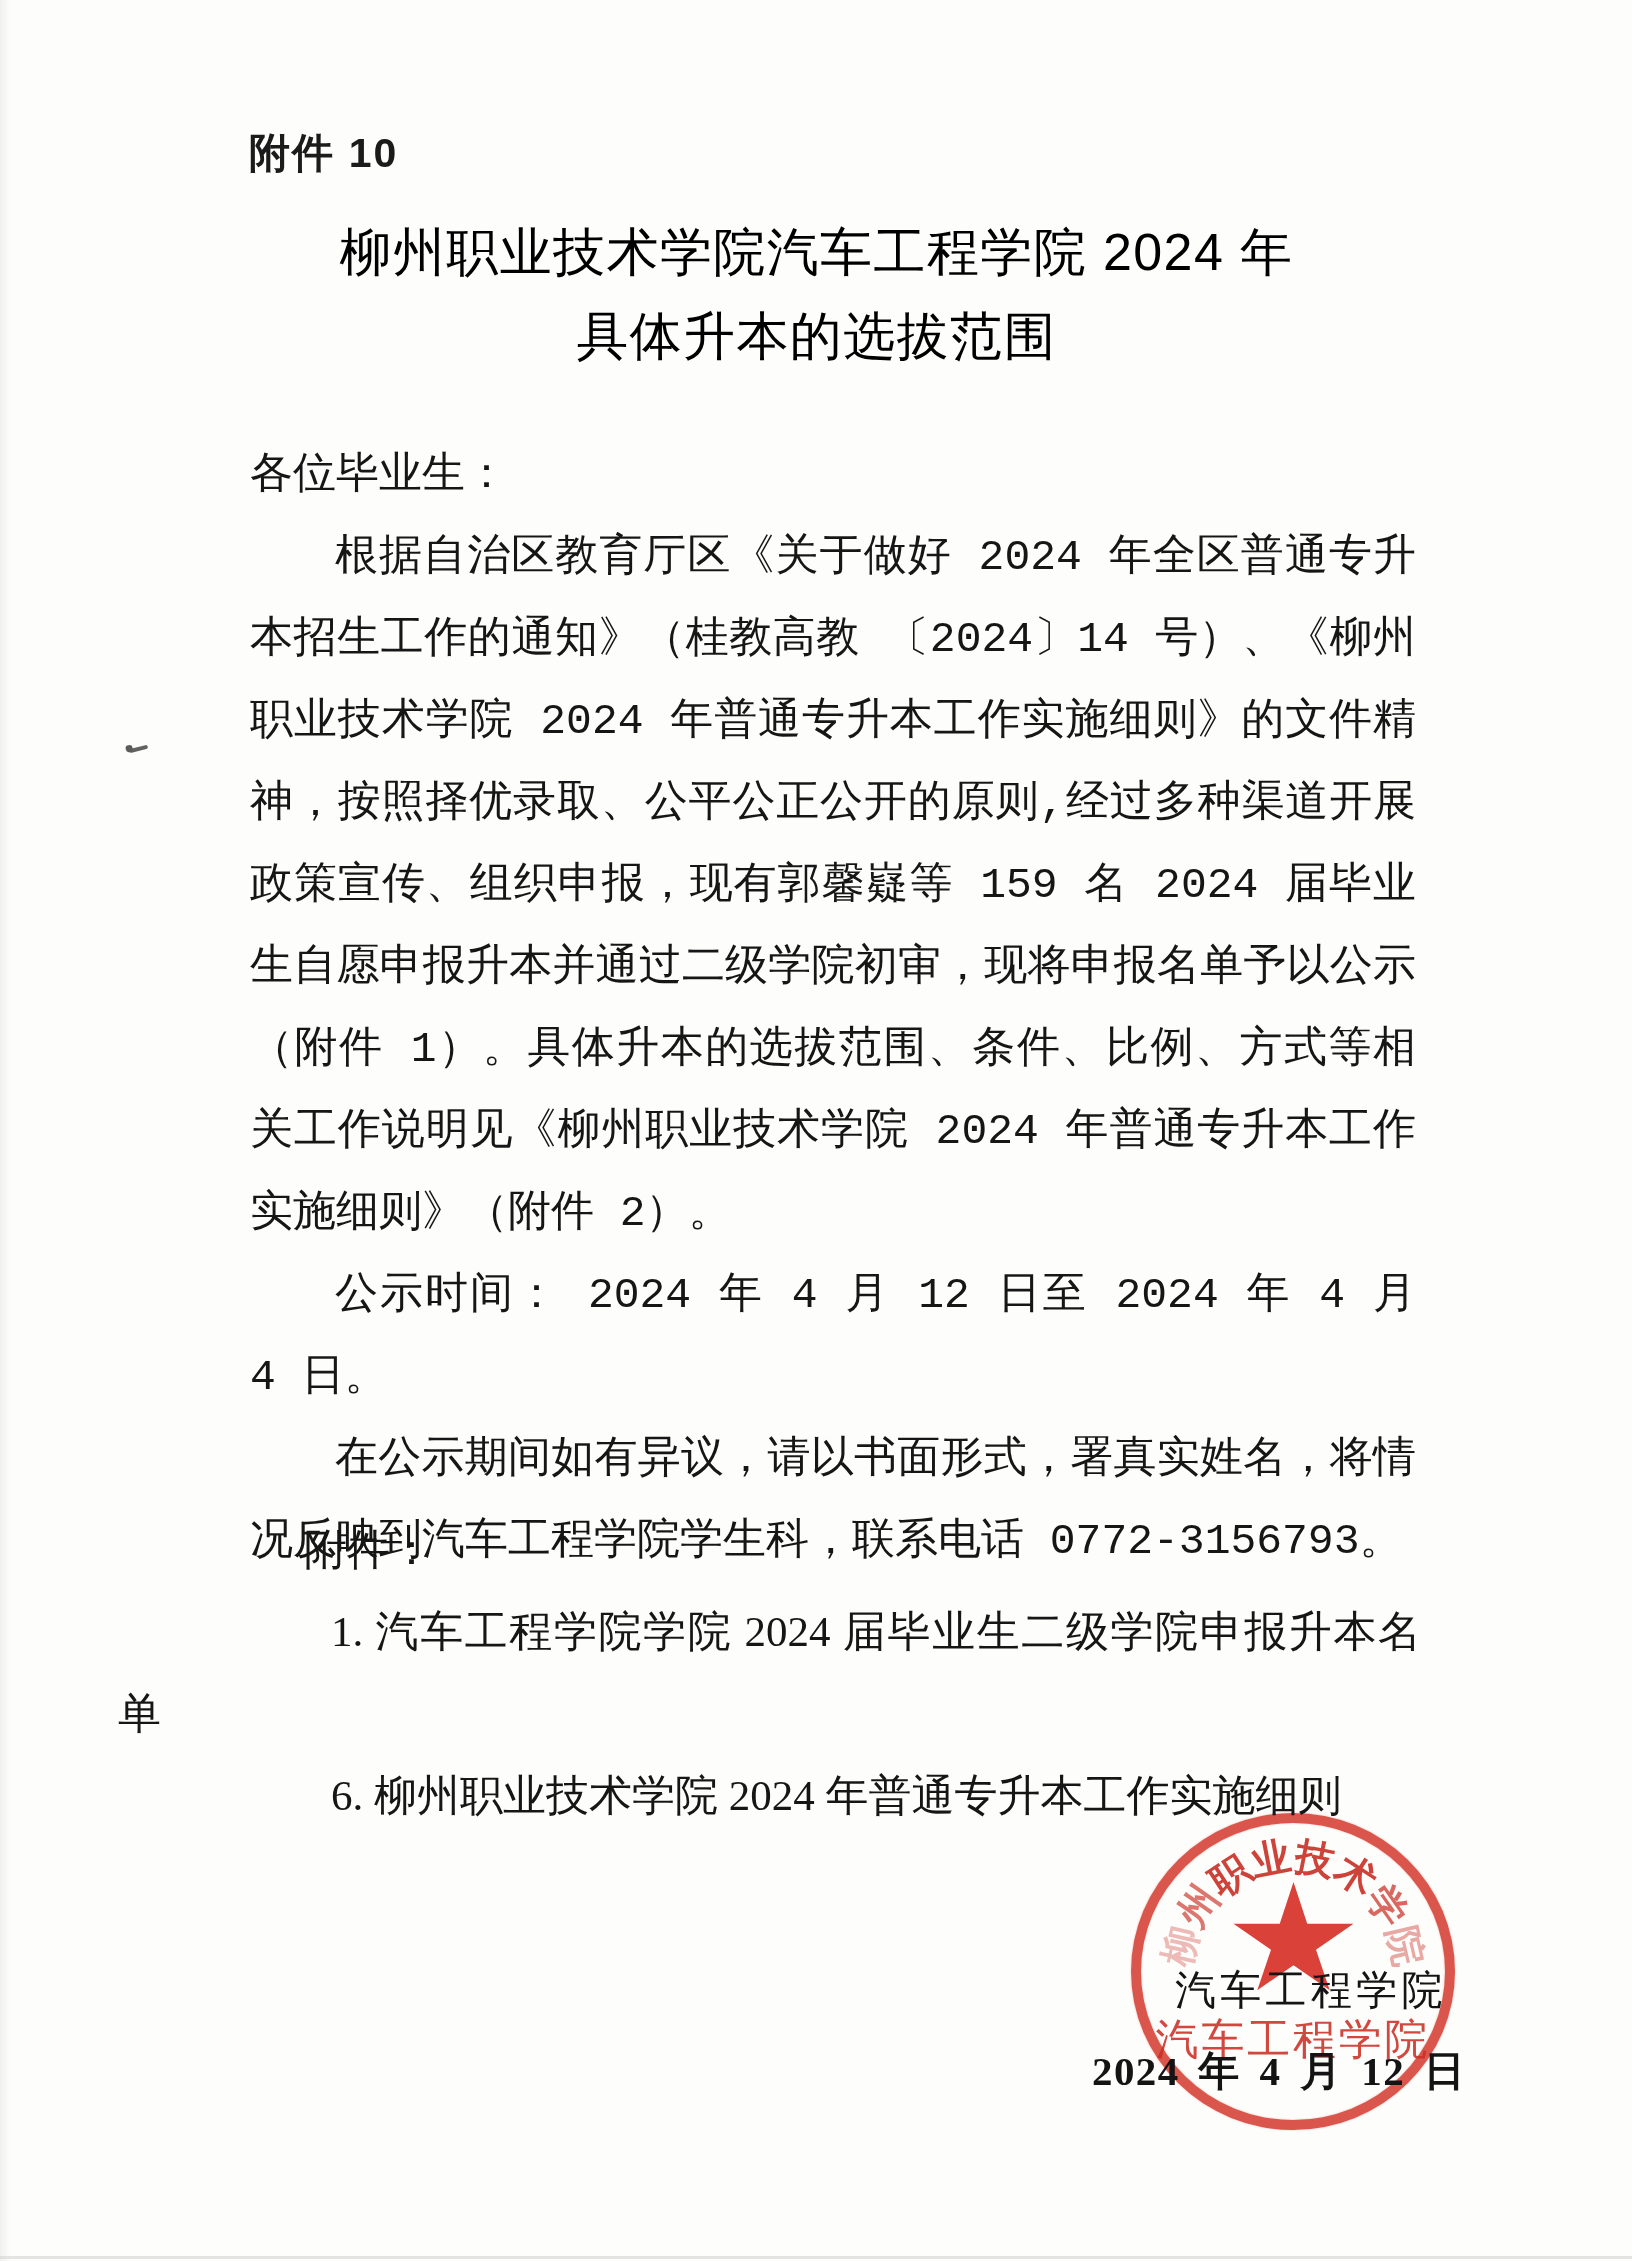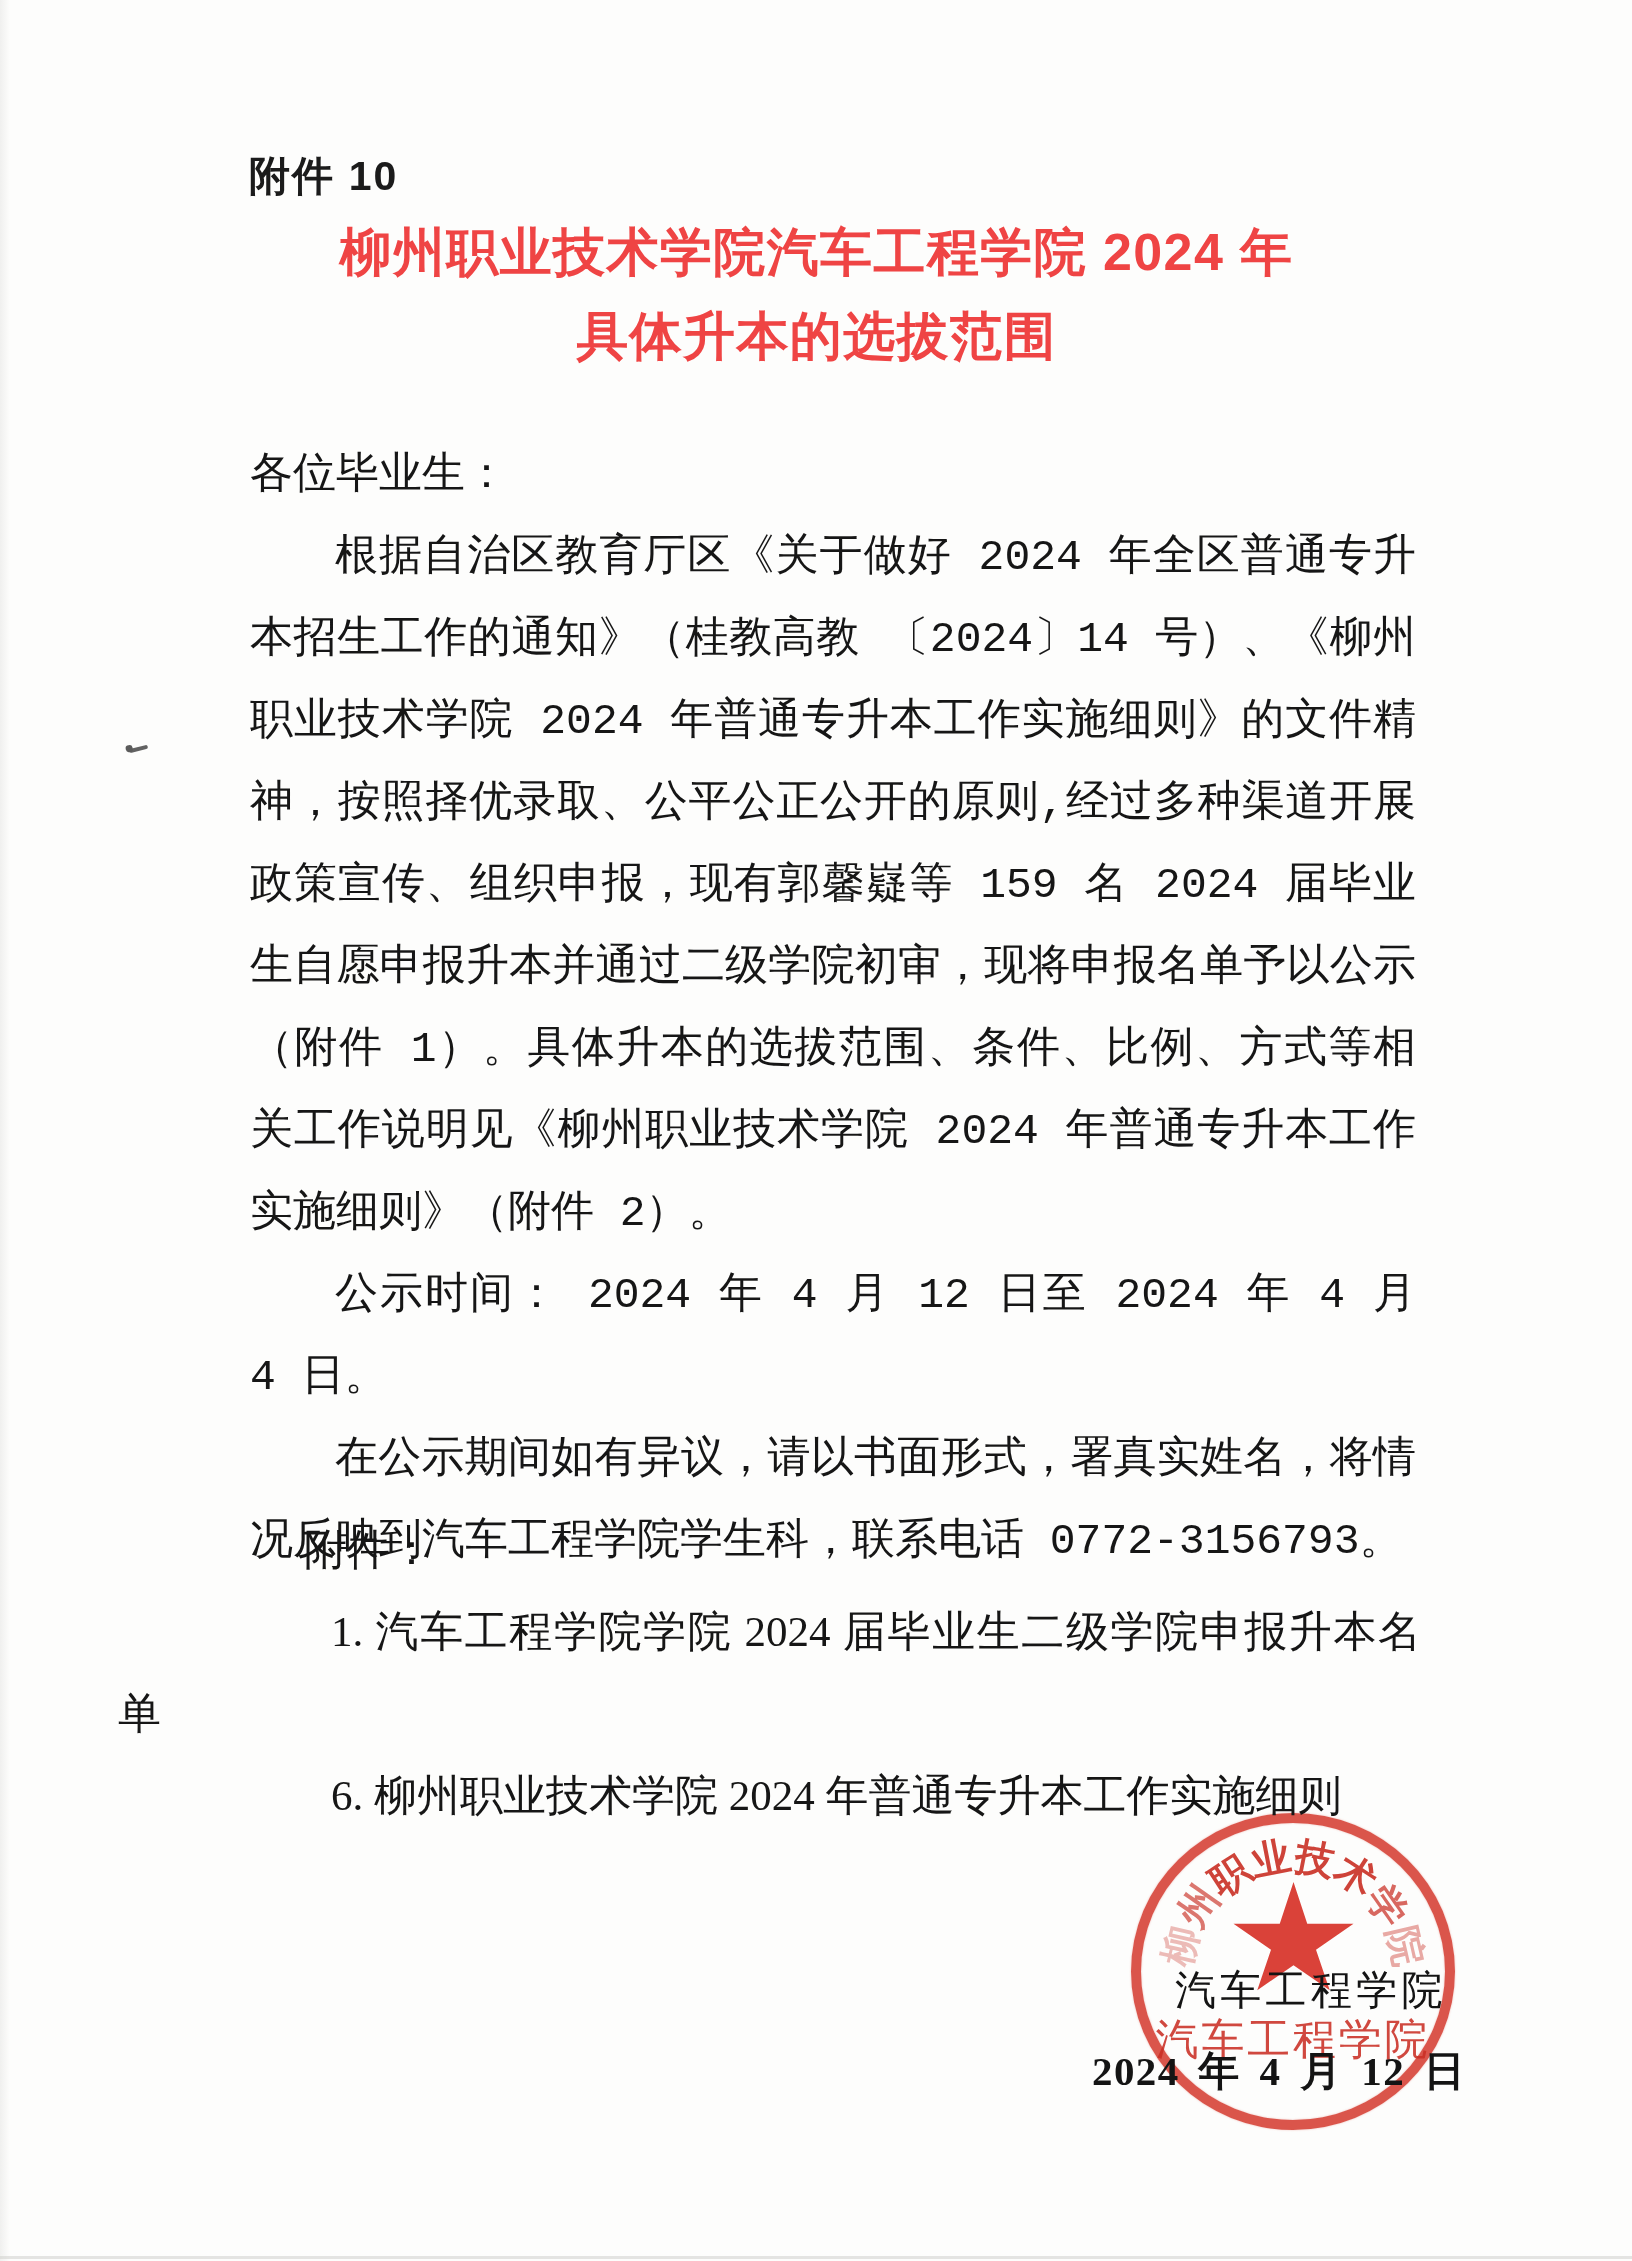--- a/index.html
+++ b/index.html
@@ -16,31 +16,31 @@
   .page::before{
     content:"";position:absolute;left:0;top:0;bottom:0;width:10px;
     background:linear-gradient(90deg,rgba(200,200,198,.25),rgba(255,255,255,0));
     pointer-events:none;
   }
   .bottom-scan-line{
     position:absolute;left:0;top:2256px;width:100%;height:2.8px;
     background:#cfcfcc;opacity:.55;
   }
   .attachment-no{
-    position:absolute;left:249px;top:149px;
+    position:absolute;left:249px;top:126px;
     font-family:"Liberation Sans","DejaVu Sans",sans-serif;
     font-weight:600;font-size:41px;letter-spacing:2.1px;color:#1b1b1b;
     white-space:nowrap;
   }
   .title-block{
     position:absolute;left:0;top:210px;width:1633px;
     box-sizing:border-box;
     text-align:center;
     font-family:"Liberation Sans","DejaVu Sans",sans-serif;
-    font-weight:700;font-size:52px;line-height:84px;color:#ef4444;
+    font-weight:400;font-size:52px;line-height:84px;color:#000000;
     letter-spacing:1.4px;
   }
   .body-block{
     position:absolute;left:250px;top:435px;width:1166px;
     font-size:43px;line-height:82px;
     text-align:justify;
     font-family:Liberation Mono, monospace;
   }
   .body-block p{margin:0;padding:0;}
   .indent-2em{text-indent:85px;}

